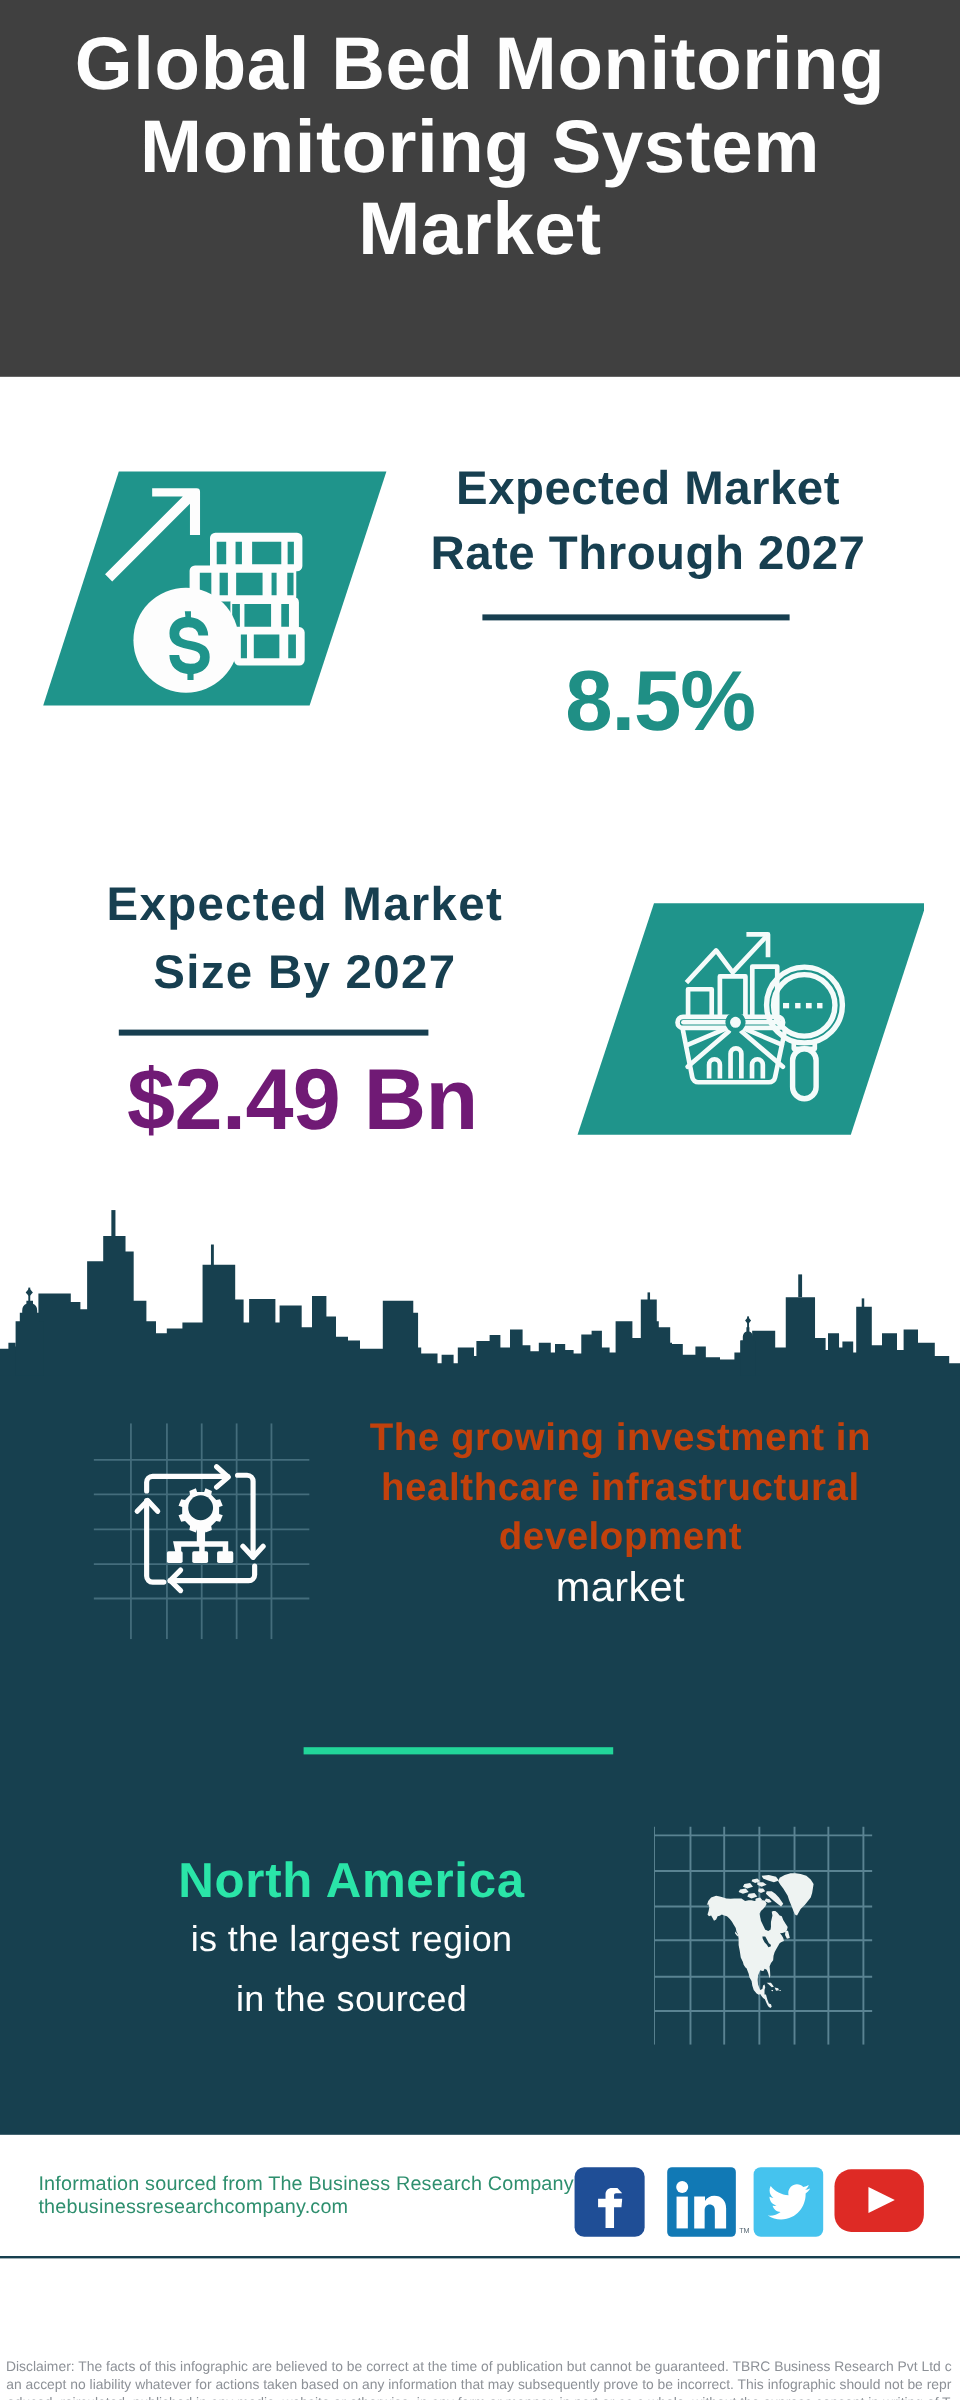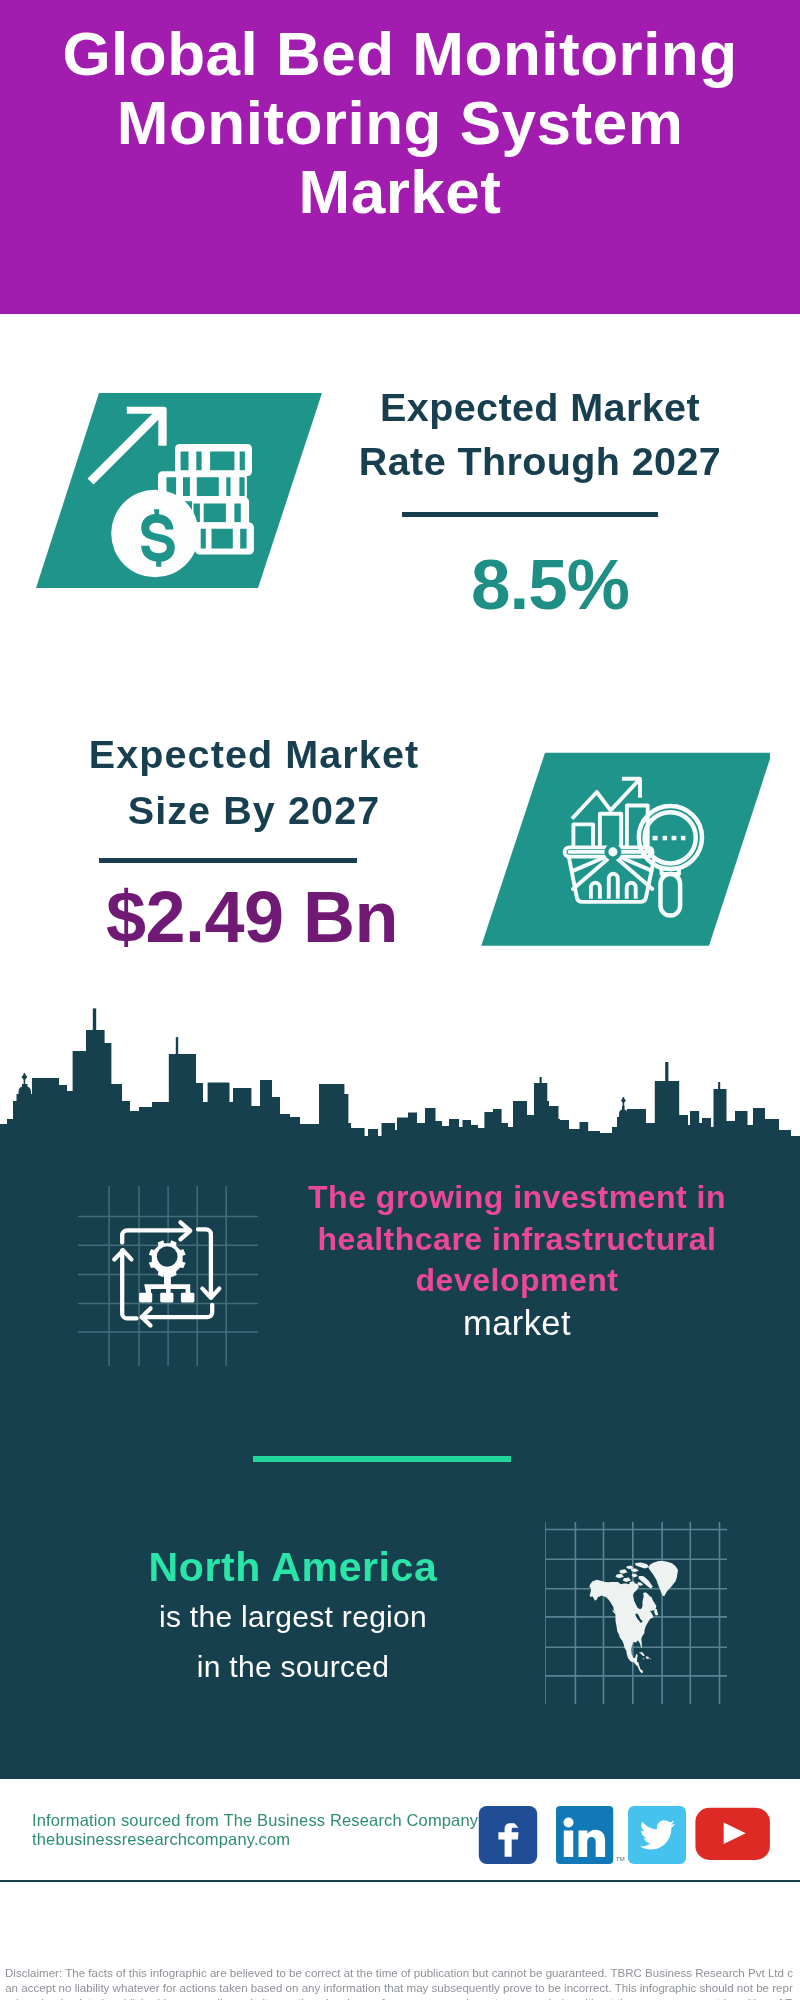--- a/index.html
+++ b/index.html
@@ -1,32 +1,32 @@
 <!DOCTYPE html>
 <html><head>
 <meta charset="utf-8">
 <style>
   html,body{margin:0;padding:0;}
   body{width:800px;height:2000px;background:#ffffff;font-family:"Liberation Sans",sans-serif;overflow:hidden;}
   .page{position:relative;width:800px;height:2000px;}
   
-  .header{position:absolute;left:0;top:0;width:800px;height:314px;background:#a21caf;}
+  .header{position:absolute;left:0;top:0;width:800px;height:314px;background:#404040;}
   .header h1{position:absolute;left:0;top:19px;width:800px;margin:0;text-align:center;color:#fefefe;font-size:62px;line-height:69px;font-weight:bold;letter-spacing:0.5px;}
   .header h1 span{display:block;}
   .s1-label{position:absolute;left:340px;top:380px;width:400px;text-align:center;color:#173f50;font-size:39.5px;line-height:54px;font-weight:bold;letter-spacing:0.4px;}
   .s1-label span{display:block;}
   .s1-rule{position:absolute;left:402px;top:512px;width:256px;height:5px;background:#173f50;}
   .s1-value{position:absolute;left:350px;top:540px;width:400px;text-align:center;color:#1f8f85;font-size:71px;line-height:90px;font-weight:bold;letter-spacing:-1px;}
   .s2-label{position:absolute;left:54px;top:726px;width:400px;text-align:center;color:#173f50;font-size:39.5px;line-height:56px;font-weight:bold;letter-spacing:1.1px;}
   .s2-label span{display:block;}
   .s2-rule{position:absolute;left:99px;top:858px;width:258px;height:5px;background:#173f50;}
   .s2-value{position:absolute;left:52px;top:880px;width:400px;text-align:center;color:#701a75;font-size:72px;line-height:74px;font-weight:bold;letter-spacing:-0.5px;}
   .darkband{position:absolute;left:0;top:1143px;width:800px;height:636px;background:#17404f;}
   .driver-text{position:absolute;left:292px;top:1177px;width:450px;text-align:center;}
-  .driver-hl{color:#ec4899;font-size:32px;line-height:41.5px;font-weight:bold;letter-spacing:0.5px;}
+  .driver-hl{color:#c2410c;font-size:32px;line-height:41.5px;font-weight:bold;letter-spacing:0.5px;}
   .driver-sub{color:#fefefe;font-size:34.5px;line-height:43px;font-weight:normal;letter-spacing:0.4px;}
   .driver-hl span,.driver-sub span{display:block;}
   .mid-divider{position:absolute;left:253px;top:1456px;width:258px;height:6px;background:#22d69a;}
   .region-text{position:absolute;left:68px;top:1542px;width:450px;text-align:center;}
   .region-hl{color:#2ae5a8;font-size:41px;line-height:50px;font-weight:bold;letter-spacing:0.6px;}
   .region-sub{color:#fefefe;font-size:30px;line-height:50px;font-weight:normal;letter-spacing:0.3px;}
   .region-sub span{display:block;}
   .footer-credit{position:absolute;left:32px;top:1811px;width:460px;color:#2e8f6e;font-size:16.5px;line-height:19px;letter-spacing:0.15px;}
   .footer-credit span{display:block;}
   .disclaimer-rule{position:absolute;left:0;top:1880px;width:800px;height:2px;background:#17404f;}

